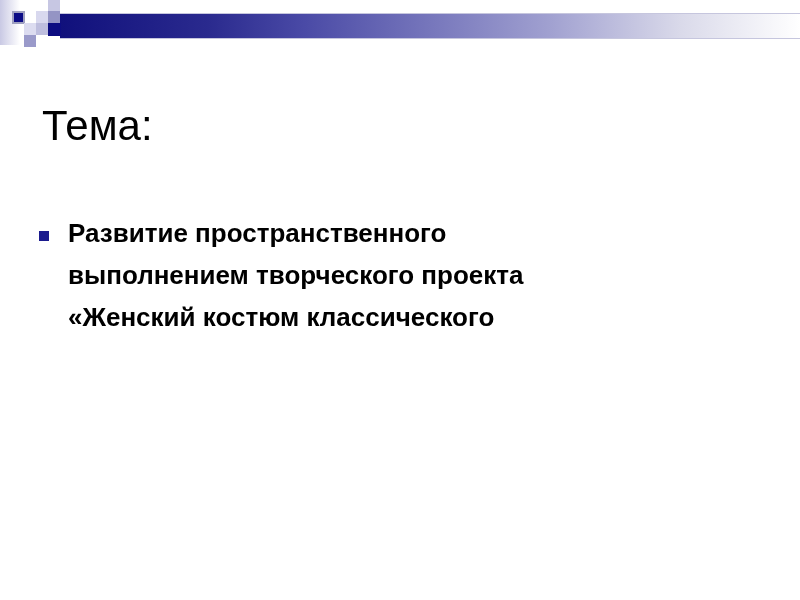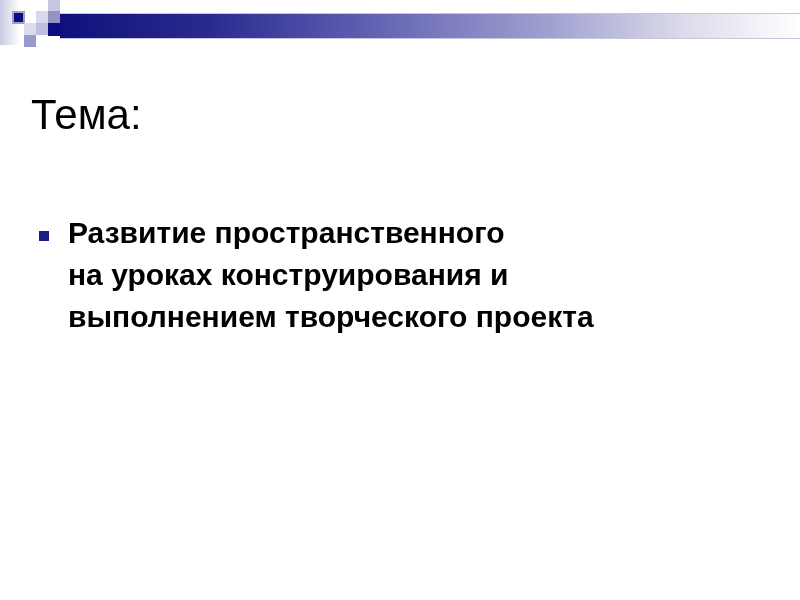--- a/index.html
+++ b/index.html
@@ -46,40 +46,40 @@
   .sq-b         { left: 48px; top: 11px; width: 12px; height: 12px; background: #9494c4; }
   .sq-e         { left: 24px; top: 23px; width: 12px; height: 12px; background: #dcdcf0; }
   .sq-c         { left: 36px; top: 23px; width: 12px; height: 12px; background: #bebede; }
   .sq-d         { left: 48px; top: 23px; width: 13px; height: 13px; background: #0d0d81; }
   .sq-f         { left: 24px; top: 35px; width: 12px; height: 12px; background: #9a9aca; }
 
   
   .title {
     position: absolute;
     left: 26px; top: 87px;
-    margin: 5px;
+    margin: 16px;
     font-size: 42px;
     font-weight: 400;
     line-height: 1.1;
     color: #000000;
     white-space: nowrap;
   }
 
   
   .bullet-square {
     position: absolute;
     left: 39px; top: 231px;
     width: 10px; height: 10px;
     background: #1b1b8e;
   }
   .body-text {
     position: absolute;
     left: 68px; top: 212px;
     width: 700px;
-    font-size: 30px;
+    font-size: 26px;
     font-weight: 700;
     color: #000000;
   }
   .body-text .line {
     height: 42px;
     line-height: 42px;
     white-space: nowrap;
   }
 </style>
 </head>
@@ -99,18 +99,18 @@
     <div class="sq sq-d"></div>
     <div class="sq sq-f"></div>
   </div>
 
   <h1 class="title">Тема:</h1>
 
   <div>
     <span class="bullet-square"></span>
     <div class="body-text">
       <div class="line">Развитие пространственного</div>
-      <div class="line">на уроках конструирования и</div>
       <div class="line">выполнением творческого проекта</div>
+      <div class="line">«Женский костюм классического</div>
     </div>
   </div>
 
 </div>
 
 </body></html>

